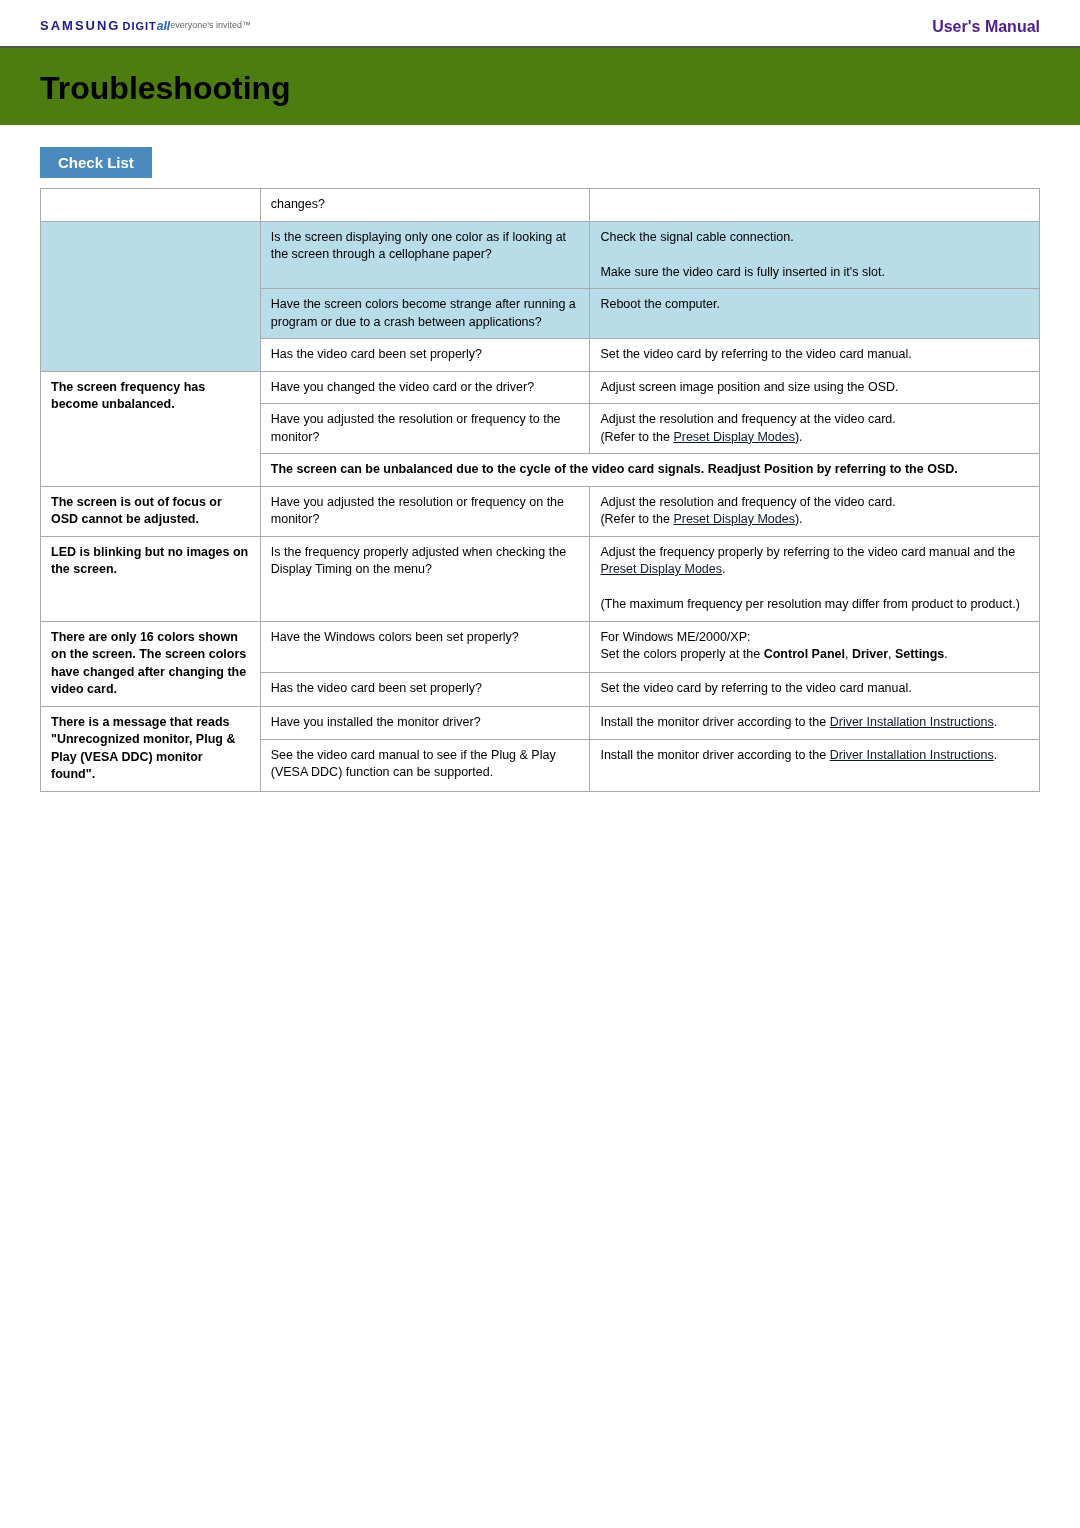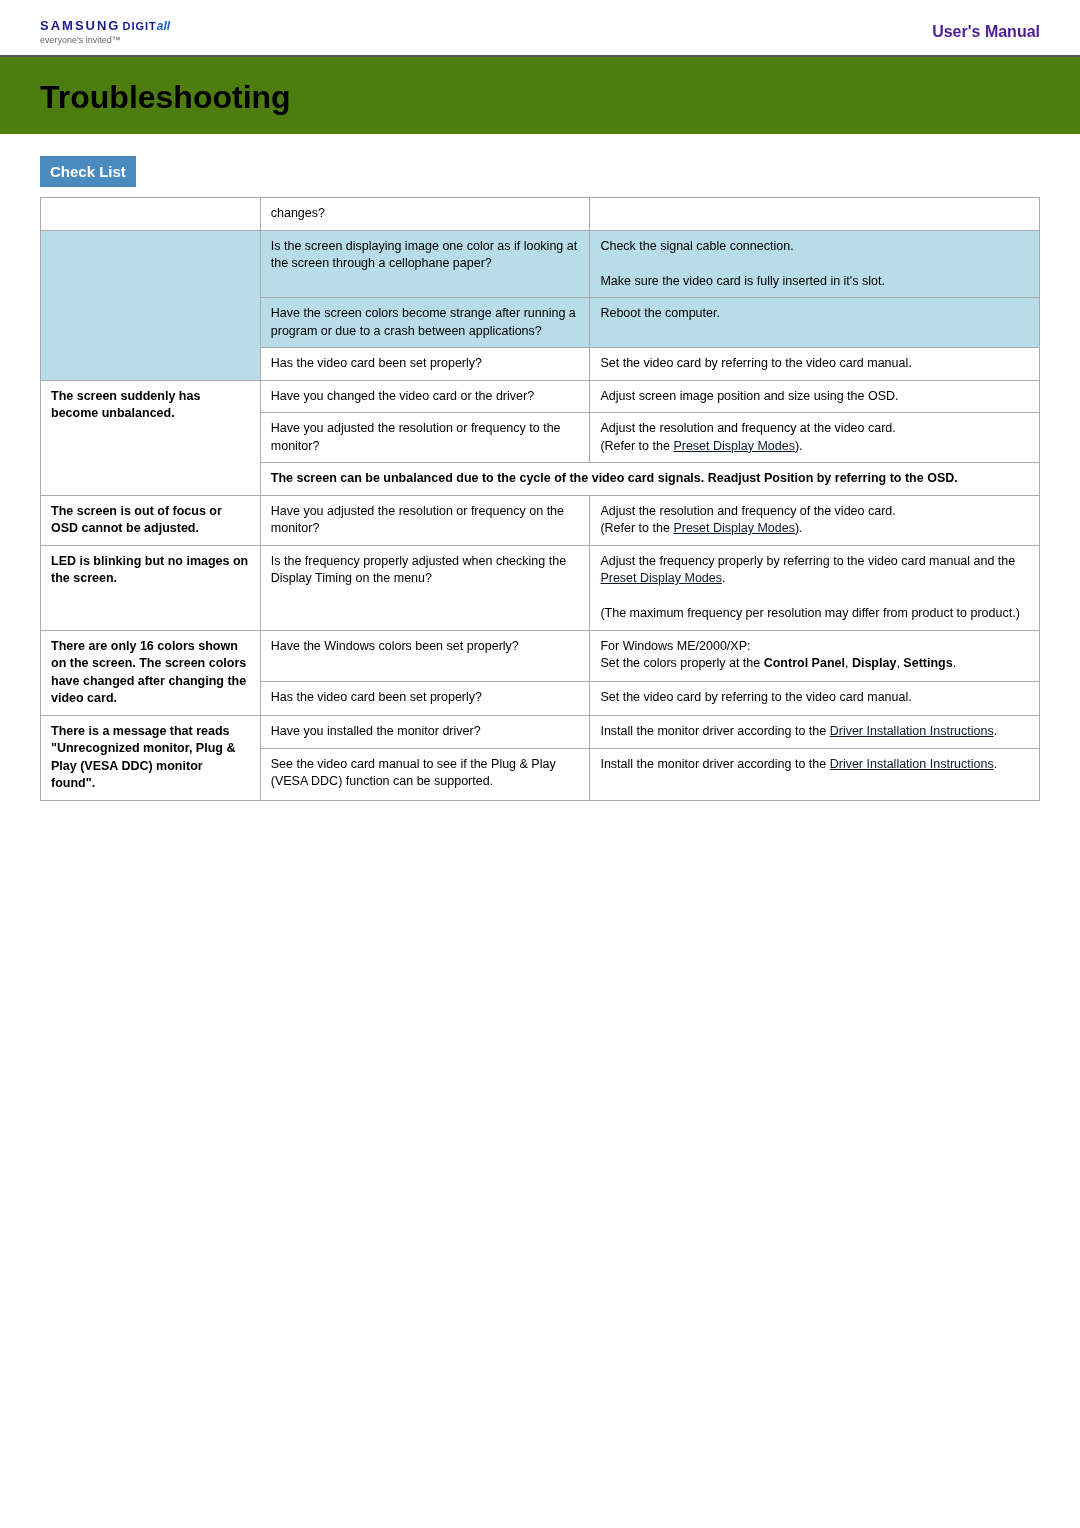--- a/index.html
+++ b/index.html
@@ -16,21 +16,21 @@
       display: flex;
       align-items: flex-start;
       justify-content: space-between;
       padding: 18px 40px 0 40px;
       border-bottom: 2px solid #555;
       padding-bottom: 10px;
     }
 
     .logo-area {
       display: flex;
-      flex-direction: column;
+      flex-direction: row;
     }
 
     .manual-title {
       font-size: 16px;
       font-weight: bold;
       color: #4c1d95;
       align-self: center;
       margin-left: 44px;
     }
 
@@ -44,21 +44,21 @@
       font-size: 32px;
       font-weight: bold;
       color: #000;
     }
 
     .section-header {
       background: #4a8abf;
       color: #fff;
       font-size: 15px;
       font-weight: bold;
-      padding: 7px 10px;
+      padding: 7px 18px;
       display: inline-block;
       margin: 22px 40px 18px 40px;
     }
 
     .table-container {
       margin: 0 40px 40px 40px;
     }
 
     table {
       width: 100%;
@@ -123,36 +123,36 @@
     <tbody>
 
       <tr>
         <td class="col1"></td>
         <td class="col2">changes?</td>
         <td class="col3"></td>
       </tr>
 
       <tr class="highlight-row">
         <td class="col1" rowspan="3"><span></span></td>
-        <td class="col2">Is the screen displaying image one color as if looking at the screen through a cellophane paper?</td>
+        <td class="col2">Is the screen displaying only one color as if looking at the screen through a cellophane paper?</td>
         <td class="col3">Check the signal cable connection.<br><br>Make sure the video card is fully inserted in it's slot.</td>
       </tr>
 
       <tr class="highlight-row">
         <td class="col2">Have the screen colors become strange after running a program or due to a crash between applications?</td>
         <td class="col3">Reboot the computer.</td>
       </tr>
 
       <tr>
         <td class="col2">Has the video card been set properly?</td>
         <td class="col3">Set the video card by referring to the video card manual.</td>
       </tr>
 
       <tr>
-        <td class="col1" rowspan="3"><span>The screen suddenly has become unbalanced.</span></td>
+        <td class="col1" rowspan="3"><span>The screen frequency has become unbalanced.</span></td>
         <td class="col2">Have you changed the video card or the driver?</td>
         <td class="col3">Adjust screen image position and size using the OSD.</td>
       </tr>
 
       <tr>
         <td class="col2">Have you adjusted the resolution or frequency to the monitor?</td>
         <td class="col3">Adjust the resolution and frequency at the video card.<br>(Refer to the <a class="link-style">Preset Display Modes</a>).</td>
       </tr>
 
       <tr>
@@ -167,21 +167,21 @@
 
       <tr>
         <td class="col1"><span>LED is blinking but no images on the screen.</span></td>
         <td class="col2">Is the frequency properly adjusted when checking the Display Timing on the menu?</td>
         <td class="col3">Adjust the frequency properly by referring to the video card manual and the <a class="link-style">Preset Display Modes</a>.<br><br>(The maximum frequency per resolution may differ from product to product.)</td>
       </tr>
 
       <tr>
         <td class="col1" rowspan="2"><span>There are only 16 colors shown on the screen. The screen colors have changed after changing the video card.</span></td>
         <td class="col2">Have the Windows colors been set properly?</td>
-        <td class="col3">For Windows ME/2000/XP:<br>Set the colors properly at the <span style="font-weight:bold;">Control Panel</span>, <span style="font-weight:bold;">Display</span>, <span style="font-weight:bold;">Settings</span>.</td>
+        <td class="col3">For Windows ME/2000/XP:<br>Set the colors properly at the <span style="font-weight:bold;">Control Panel</span>, <span style="font-weight:bold;">Driver</span>, <span style="font-weight:bold;">Settings</span>.</td>
       </tr>
 
       <tr>
         <td class="col2">Has the video card been set properly?</td>
         <td class="col3">Set the video card by referring to the video card manual.</td>
       </tr>
 
       <tr>
         <td class="col1" rowspan="2"><span>There is a message that reads "Unrecognized monitor, Plug &amp; Play (VESA DDC) monitor found".</span></td>
         <td class="col2">Have you installed the monitor driver?</td>

